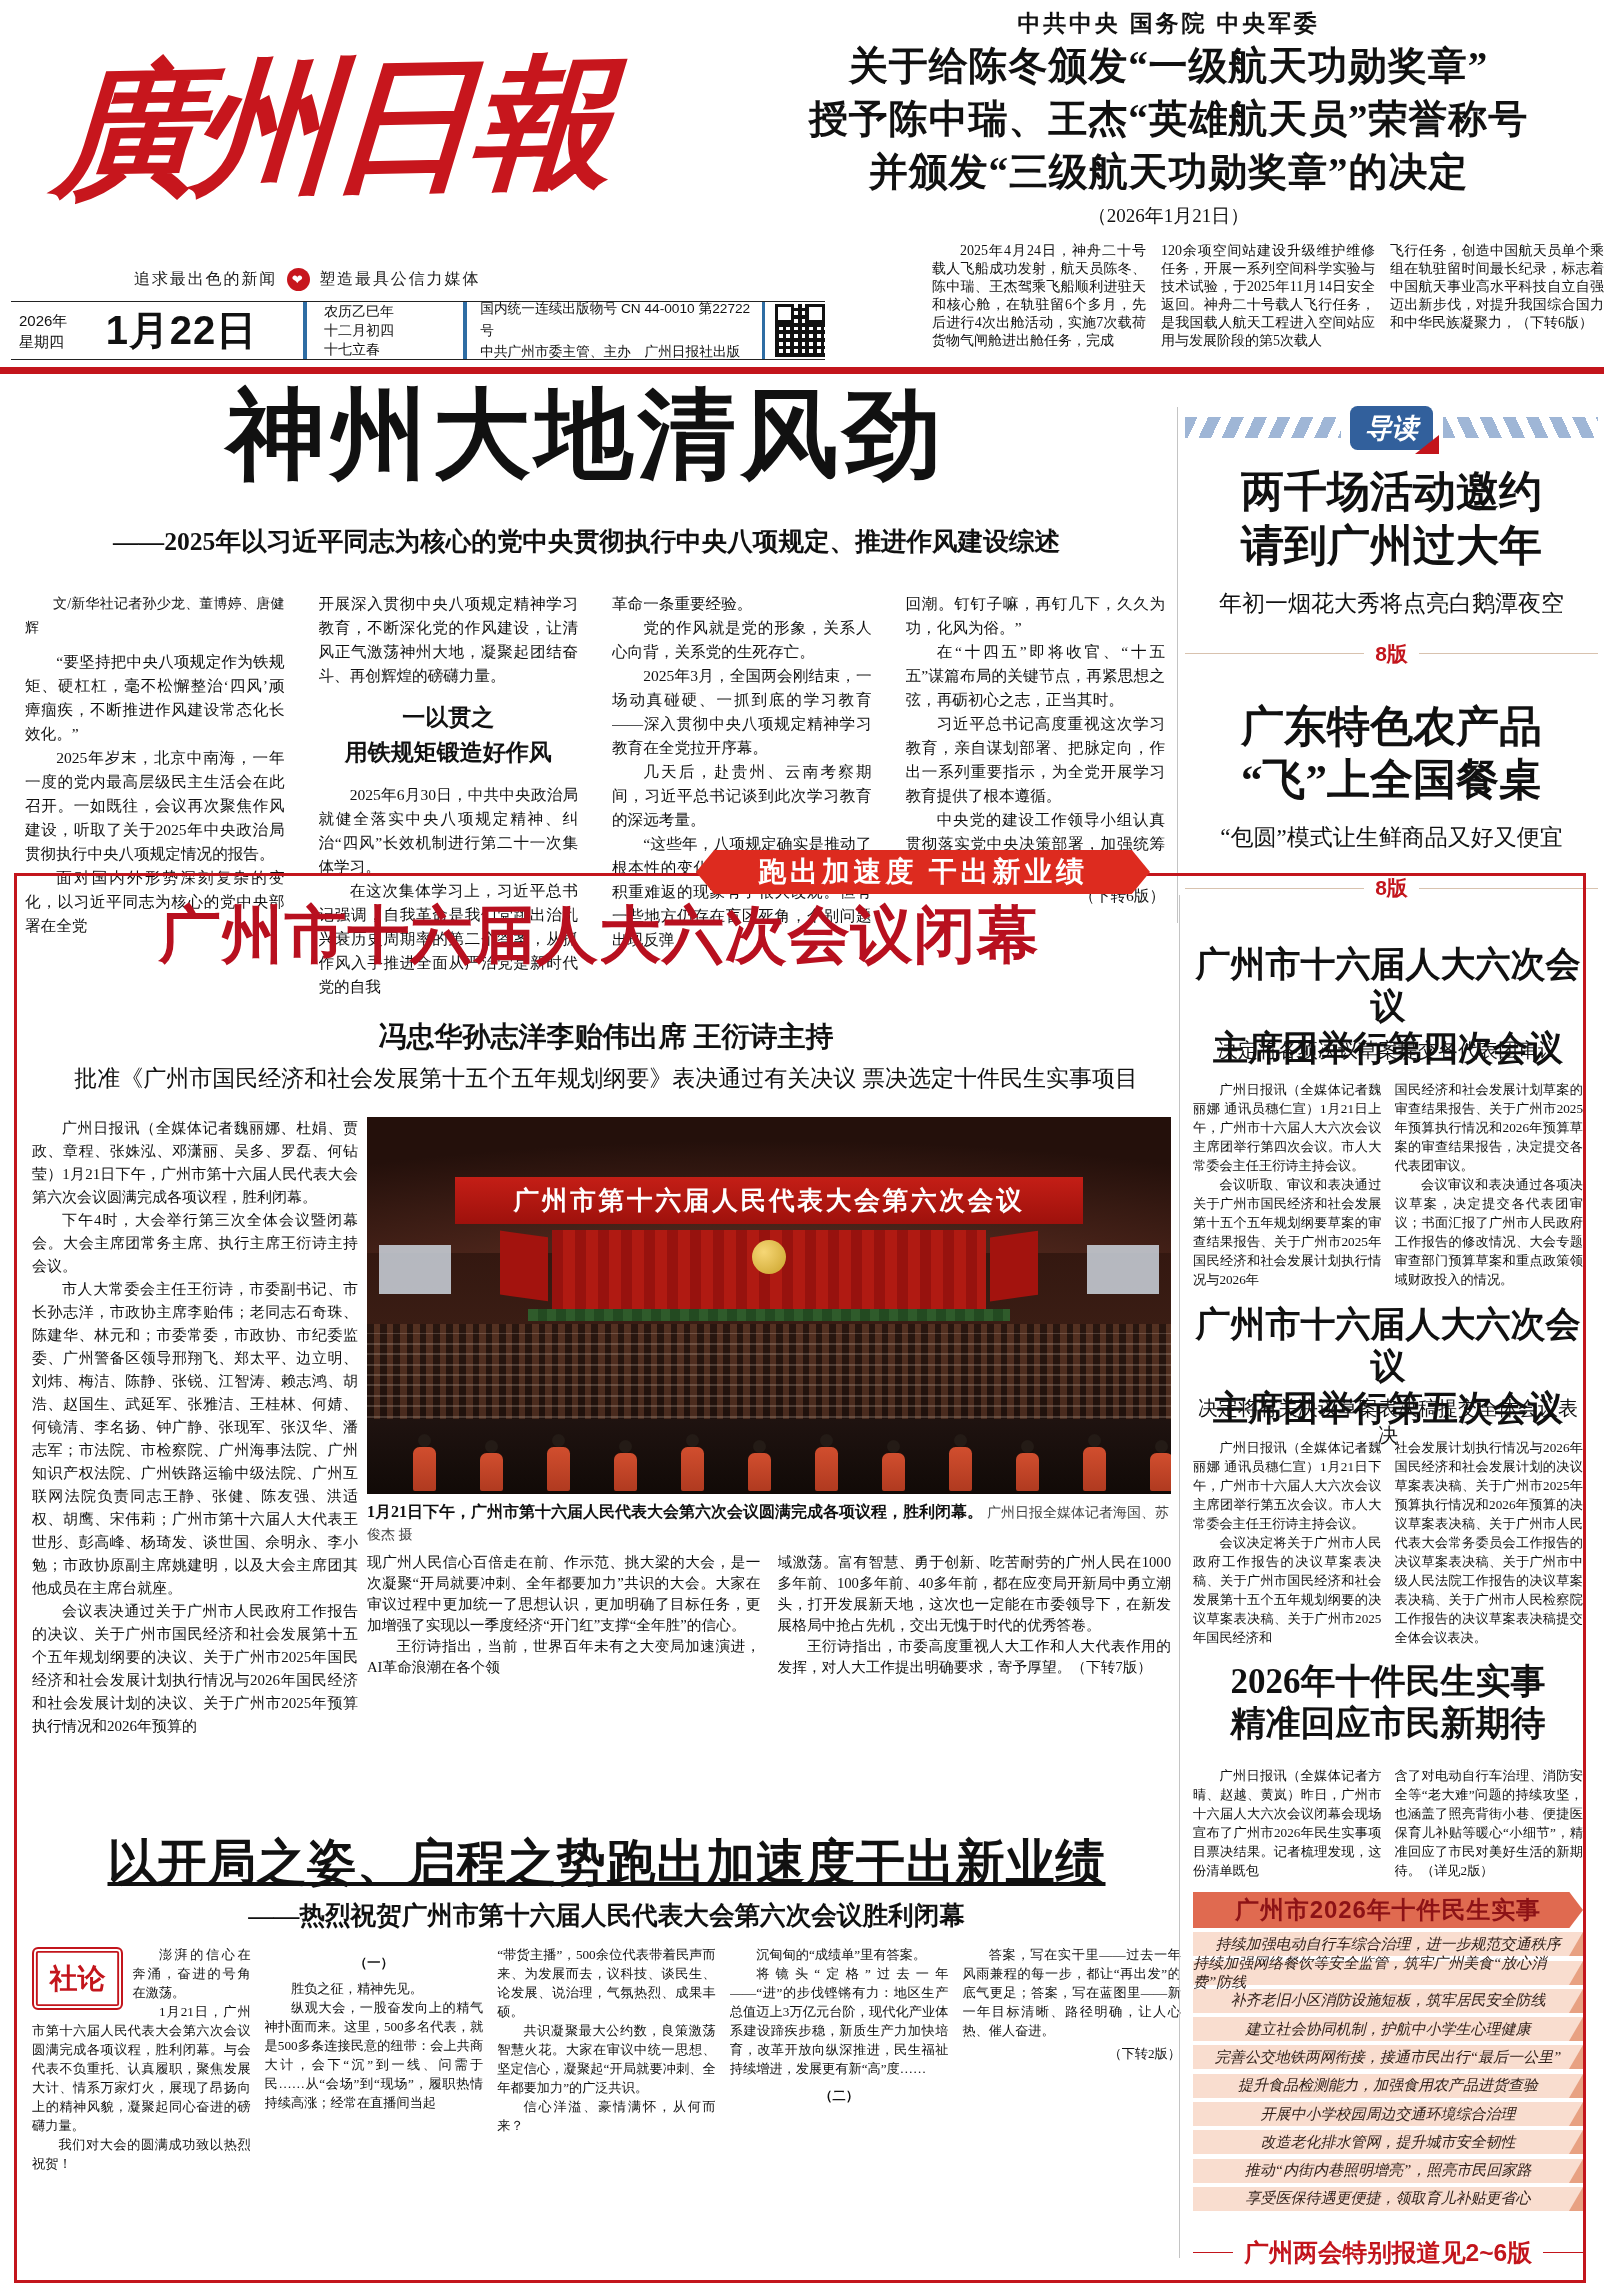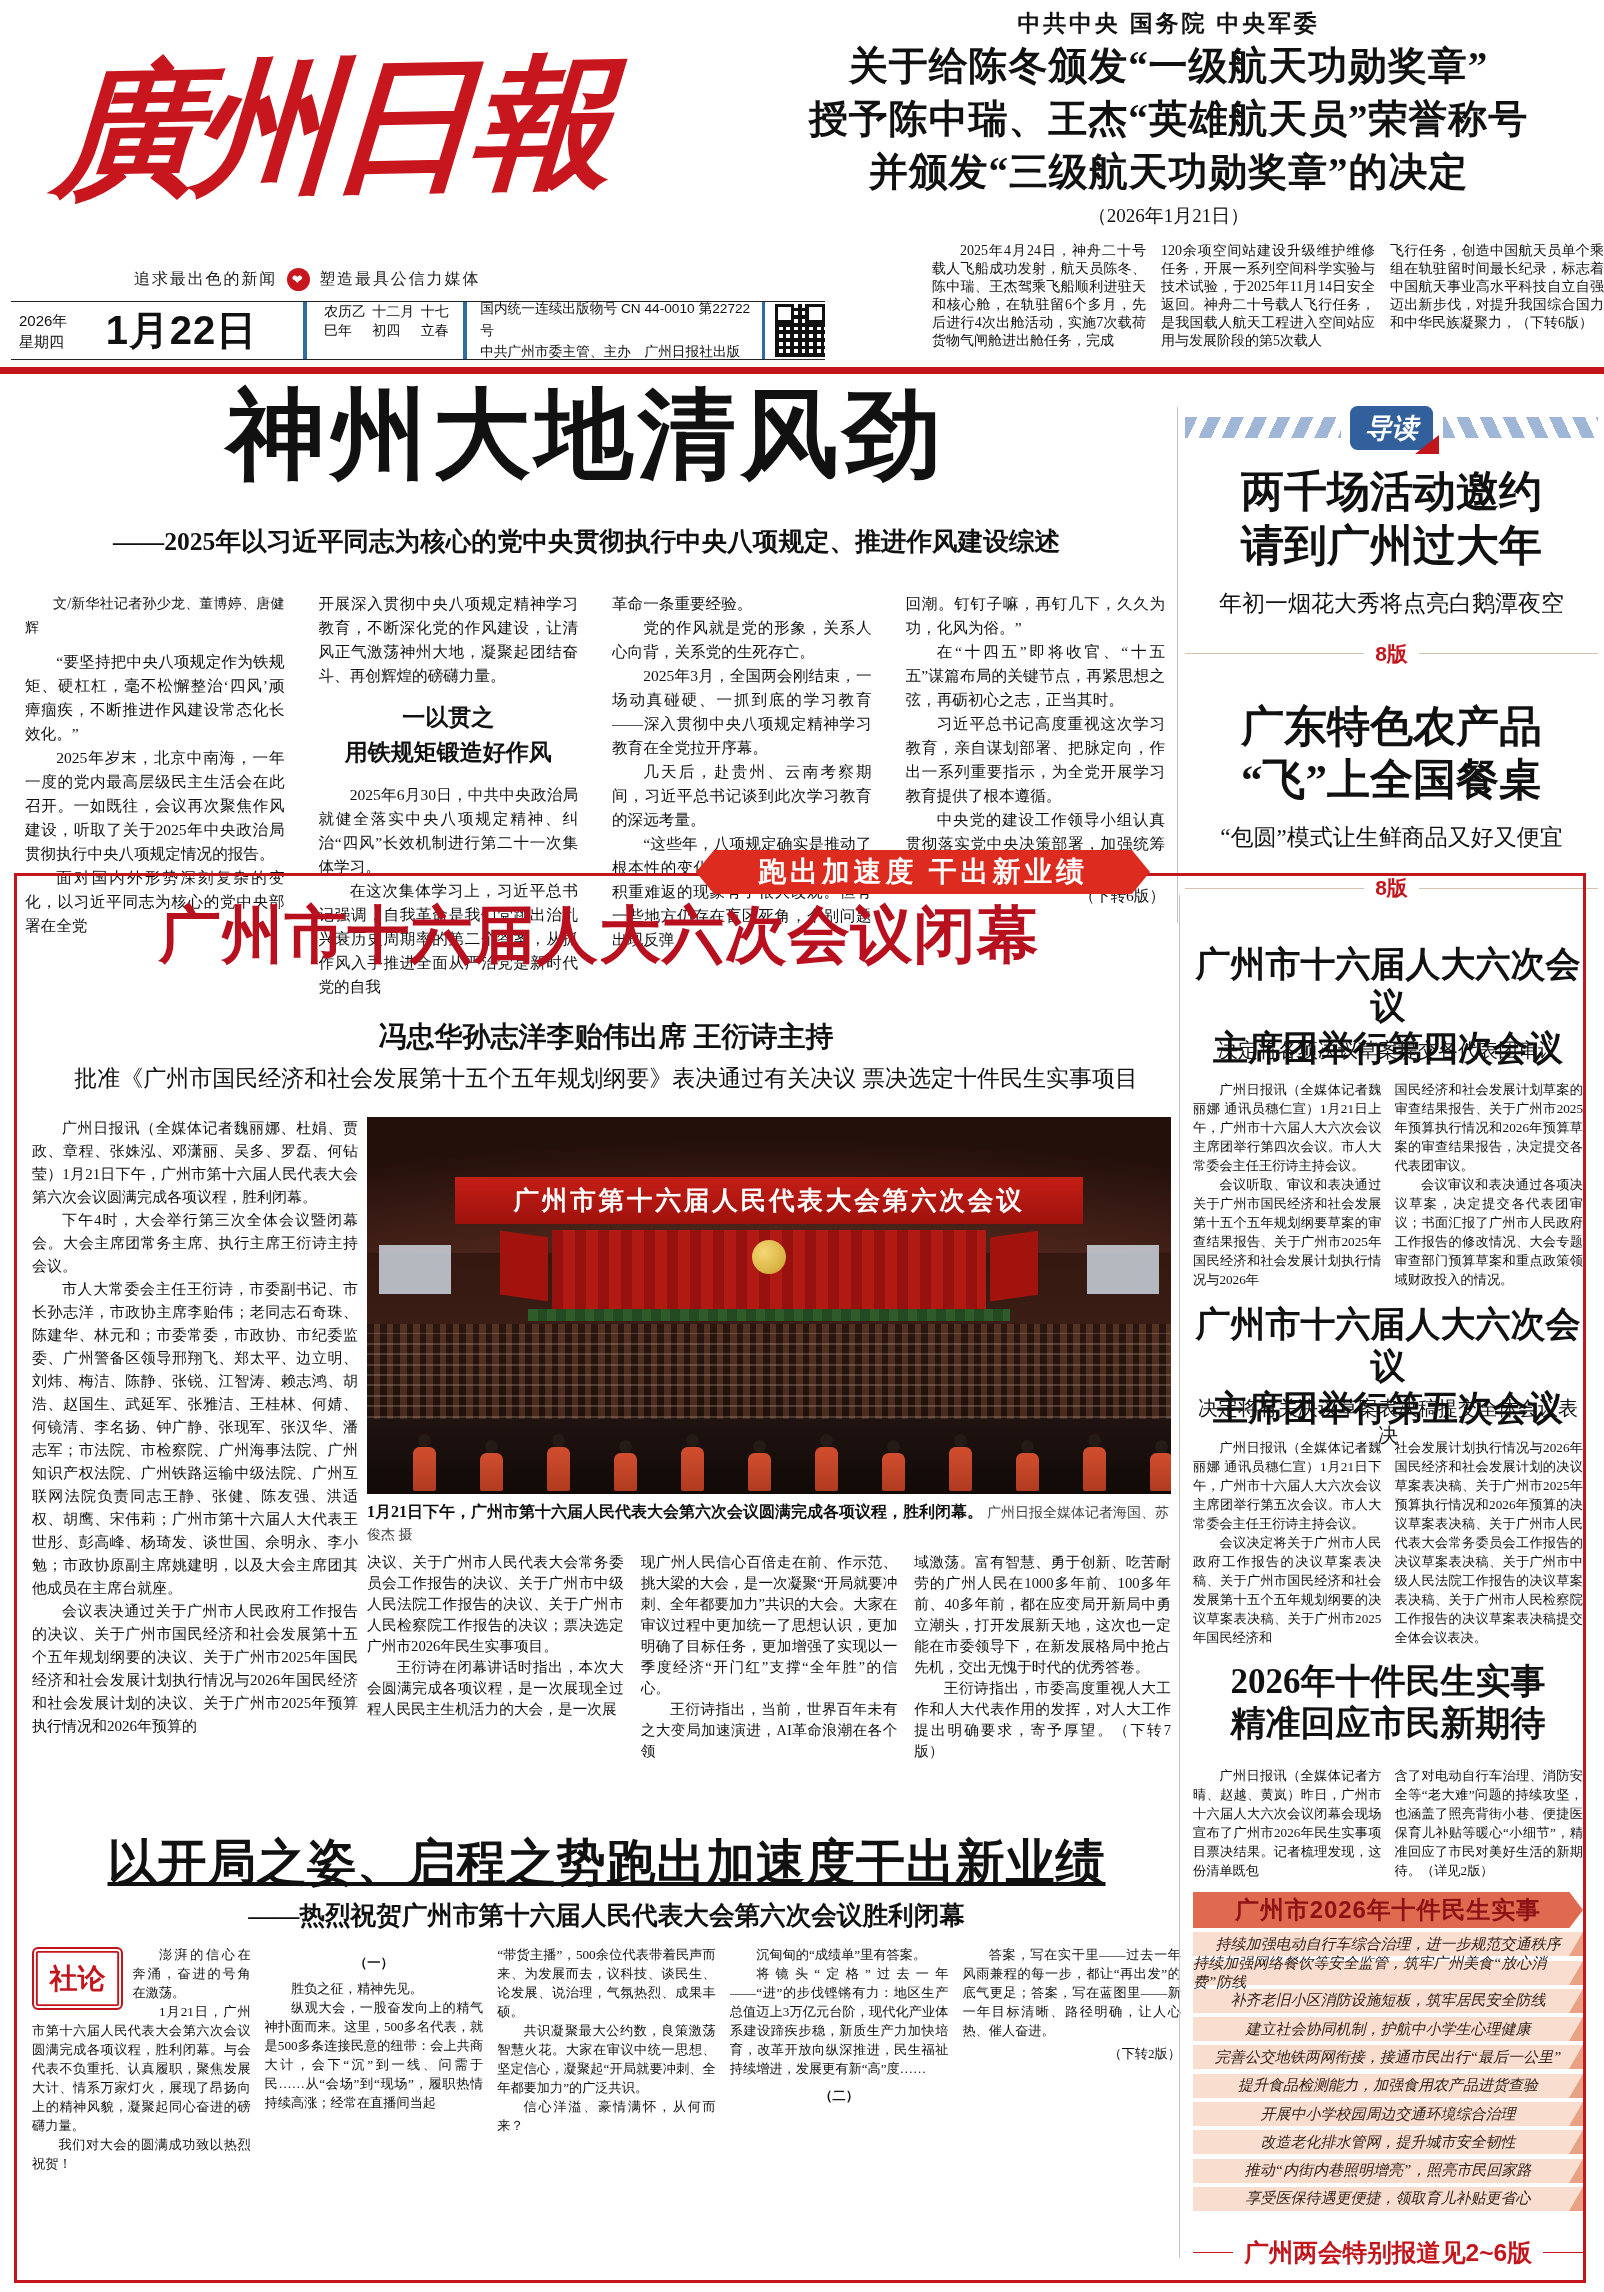--- a/index.html
+++ b/index.html
@@ -19,21 +19,21 @@
     font-family:"Liberation Sans",sans-serif;}
   .heart{width:23px;height:23px;border-radius:50%;background:#c7161d;color:#fff;display:flex;
     align-items:center;justify-content:center;font-size:13.2px;}
 
   
   .datebar{left:11.4px;top:301px;width:814px;height:57px;display:flex;align-items:stretch;
     border-top:0.9px solid #222;border-bottom:0.9px solid #222;font-family:"Liberation Sans",sans-serif;}
   .db-c1{width:91px;display:flex;flex-direction:column;justify-content:center;padding-left:7.6px;font-size:15px;line-height:1.4;}
   .db-day{width:203px;display:flex;align-items:center;font-size:40px;font-weight:700;letter-spacing:0.9px;}
   .vsep{width:3.8px;background:#2e6da4;margin:0 3.8px;}
-  .db-lunar{width:142px;display:flex;justify-content:center;padding-left:13.2px;font-size:14px;line-height:1.35;}
+  .db-lunar{width:142px;display:flex;flex-direction:column;justify-content:center;padding-left:13.2px;font-size:14px;line-height:1.35;}
   .db-pub{width:291px;display:flex;flex-direction:column;justify-content:center;padding-left:9.5px;font-size:13.7px;line-height:1.6;}
   .qr{width:53px;height:53px;margin:1.9px 0 0 5.7px;
     background-image:repeating-linear-gradient(0deg,#111 0 3.8px,transparent 3.8px 7.6px),
                      repeating-linear-gradient(90deg,#111 0 3.8px,#fff 3.8px 7.6px);position:relative;}
   .qr::before,.qr::after{content:"";position:absolute;width:13.2px;height:13.2px;background:#fff;border:3.8px solid #111;}
   .qr::before{left:0;top:0;} .qr::after{right:0;top:0;}
 
   
   .decree{left:733px;top:7.6px;width:871px;}
   .decree-kicker{font-size:23px;font-weight:700;letter-spacing:2.8px;text-align:center;
@@ -306,24 +306,20 @@
       </div>
     </div>
 
     <div class="abs caption">
       <span>1月21日下午，广州市第十六届人民代表大会第六次会议圆满完成各项议程，胜利闭幕。</span>
       <span class="credit">广州日报全媒体记者海国、苏俊杰 摄</span>
     </div>
 
     <div class="abs closing-wide cols">
       <div class="col">
-        <p class="p cont">决议、关于广州市人民代表大会常务委员会工作报告的决议、关于广州市中级人民法院工作报告的决议、关于广州市人民检察院工作报告的决议；票决选定广州市2026年民生实事项目。</p>
-        <p class="p">王衍诗在闭幕讲话时指出，本次大会圆满完成各项议程，是一次展现全过程人民民主生机活力的大会，是一次展</p>
-      </div>
-      <div class="col">
         <p class="p cont">现广州人民信心百倍走在前、作示范、挑大梁的大会，是一次凝聚“开局就要冲刺、全年都要加力”共识的大会。大家在审议过程中更加统一了思想认识，更加明确了目标任务，更加增强了实现以一季度经济“开门红”支撑“全年胜”的信心。</p>
         <p class="p">王衍诗指出，当前，世界百年未有之大变局加速演进，AI革命浪潮在各个领</p>
       </div>
       <div class="col">
         <p class="p cont">域激荡。富有智慧、勇于创新、吃苦耐劳的广州人民在1000多年前、100多年前、40多年前，都在应变局开新局中勇立潮头，打开发展新天地，这次也一定能在市委领导下，在新发展格局中抢占先机，交出无愧于时代的优秀答卷。</p>
         <p class="p">王衍诗指出，市委高度重视人大工作和人大代表作用的发挥，对人大工作提出明确要求，寄予厚望。（下转7版）</p>
       </div>
     </div>
 
     <div class="abs ed-h ctr">以开局之姿、启程之势跑出加速度干出新业绩</div>

